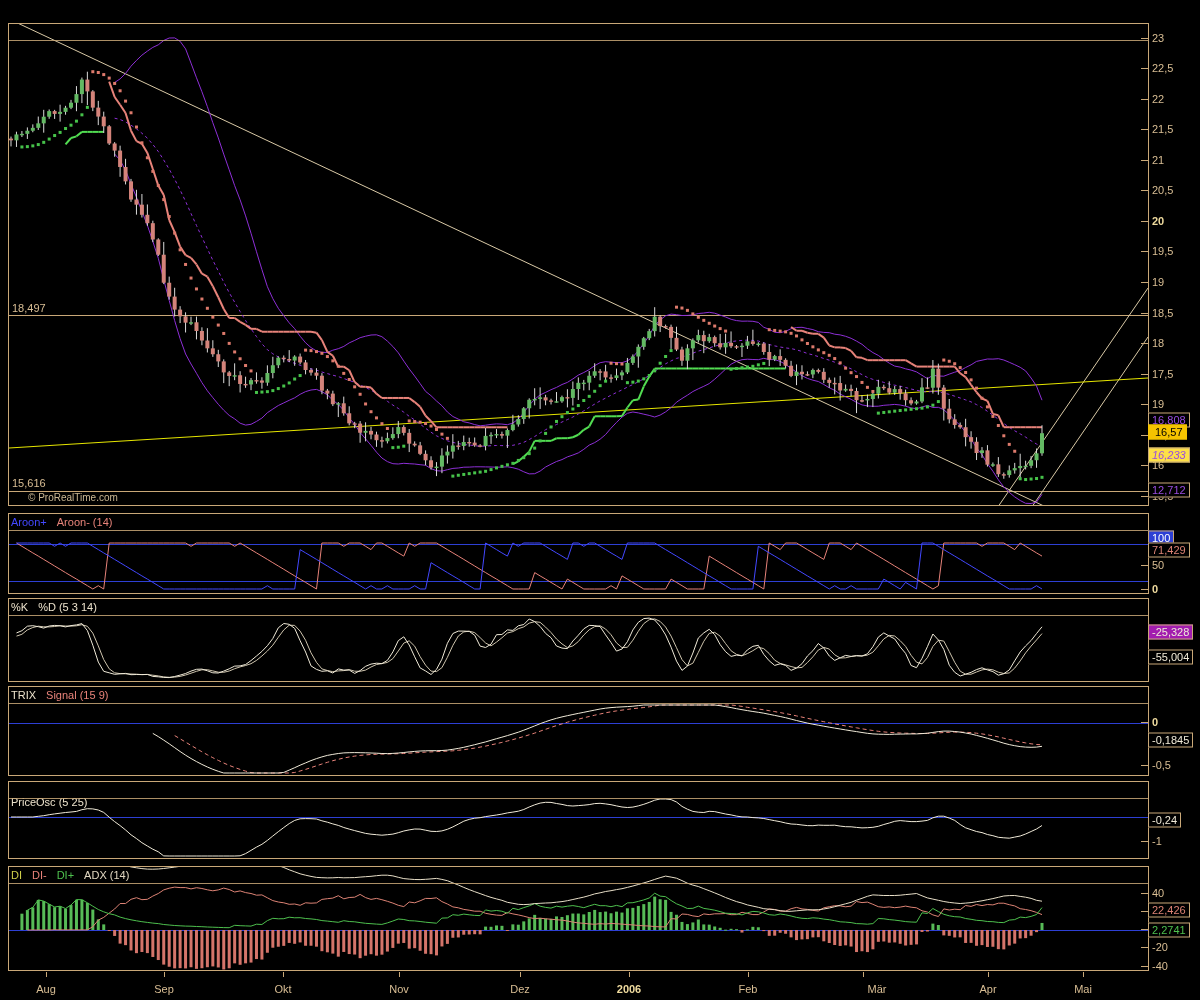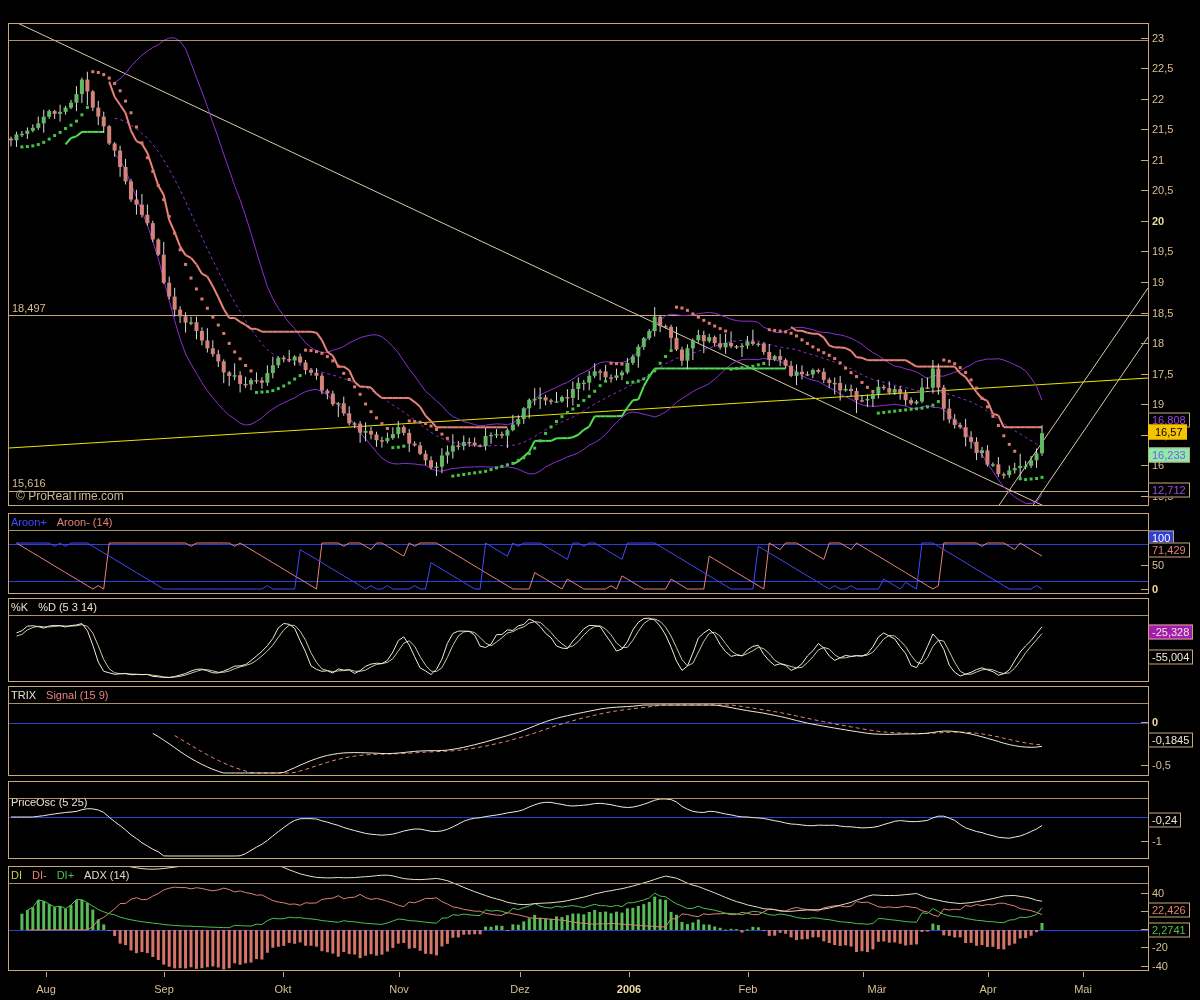--- a/index.html
+++ b/index.html
@@ -15,21 +15,21 @@
   #p-trix {top:686px;height:88px;}
   #p-posc {top:781px;height:76px;}
   #p-di   {top:866px;height:103px;}
   .panel svg{position:absolute;top:0;left:0;display:block;}
   .legend{position:absolute;top:1px;left:2px;height:14px;display:flex;align-items:center;
           font-size:11px;white-space:nowrap;}
   .legend span{margin-right:26px;}
   .legend span.tight{margin-right:10px;}
   .tab{border-right:1px solid #c9a878;padding:0 10px 1px 4px;margin-right:20px;}
   .sep{position:absolute;top:16px;left:0;width:100%;height:1px;background:#c9a878;opacity:.85;}
-  .watermark{position:absolute;left:7px;bottom:2px;font-size:12px;color:#cbb894;}
+  .watermark{position:absolute;left:19px;bottom:2px;font-size:10px;color:#cbb894;}
   #right-axis{position:absolute;top:0;left:0;width:1200px;height:976px;pointer-events:none;}
   .rtick{position:absolute;left:1141px;width:8px;height:1px;background:#c9a878;}
   .rlab{position:absolute;left:1152px;font-size:11px;color:#d9be94;transform:translateY(-50%);line-height:11px;}
   .rlab.bold{font-weight:bold;color:#eeda9e;}
   .rbox{position:absolute;left:1148px;font-size:11px;transform:translateY(-50%);
         padding:0 3px;line-height:13px;border:1px solid #c9a878;background:#000;white-space:nowrap;}
   #x-axis{position:absolute;left:8px;top:971px;width:1141px;height:28px;}
   .xtick{position:absolute;top:1px;width:1px;height:5px;background:#c9a878;}
   .xlab{position:absolute;top:12px;font-size:11px;color:#d9be94;transform:translateX(-50%);}
   .xlab.bold{font-weight:bold;color:#eeda9e;}
@@ -1104,21 +1104,21 @@
       <div class="rtick" style="top: 911px;"></div>
       <div class="rlab" style="top: 911px;">20</div>
       <div class="rtick" style="top: 929px;"></div>
       <div class="rlab" style="top: 929px;">0</div>
       <div class="rtick" style="top: 947px;"></div>
       <div class="rlab" style="top: 947px;">-20</div>
       <div class="rtick" style="top: 966px;"></div>
       <div class="rlab" style="top: 966px;">-40</div>
       <div class="rbox" style="top: 420px; color: rgb(154, 77, 224); background: rgb(0, 0, 0); border-color: rgb(201, 168, 120);">16,808</div>
       <div class="rbox" style="top: 432px; color: rgb(0, 0, 0); background: rgb(245, 195, 0); border-color: rgb(245, 195, 0); padding-left: 6px;">16,57</div>
-      <div class="rbox" style="top: 455px; color: rgb(154, 77, 224); background: #86efac; border-color: rgb(201, 168, 120);">16,233</div>
+      <div class="rbox" style="top: 455px; color: rgb(154, 77, 224); background: #fde047; border-color: rgb(201, 168, 120); font-style: italic;">16,233</div>
       <div class="rbox" style="top: 490px; color: rgb(154, 77, 224); background: rgb(0, 0, 0); border-color: rgb(201, 168, 120);">12,712</div>
       <div class="rbox" style="top: 538px; color: rgb(255, 255, 255); background: rgb(45, 63, 212); border-color: rgb(201, 168, 120); text-align: center;">100</div>
       <div class="rbox" style="top: 550px; color: rgb(221, 131, 117); background: rgb(0, 0, 0); border-color: rgb(201, 168, 120);">71,429</div>
       <div class="rbox" style="top: 632px; color: rgb(240, 234, 216); background: #a21caf; border-color: rgb(201, 168, 120);">-25,328</div>
       <div class="rbox" style="top: 657px; color: rgb(240, 234, 216); background: rgb(0, 0, 0); border-color: rgb(201, 168, 120);">-55,004</div>
       <div class="rbox" style="top: 740px; color: rgb(240, 234, 216); background: rgb(0, 0, 0); border-color: rgb(201, 168, 120);">-0,1845</div>
       <div class="rbox" style="top: 820px; color: rgb(240, 234, 216); background: rgb(0, 0, 0); border-color: rgb(201, 168, 120);">-0,24</div>
       <div class="rbox" style="top: 910px; color: rgb(221, 131, 117); background: rgb(0, 0, 0); border-color: rgb(201, 168, 120);">22,426</div>
       <div class="rbox" style="top: 930px; color: rgb(78, 192, 78); background: rgb(0, 0, 0); border-color: rgb(201, 168, 120);">2,2741</div>
     </div>

